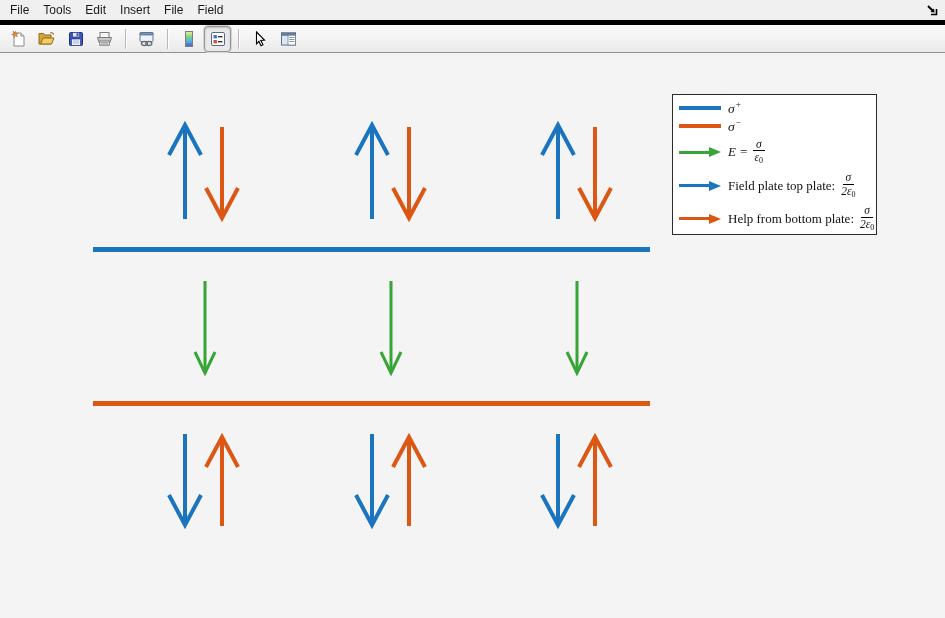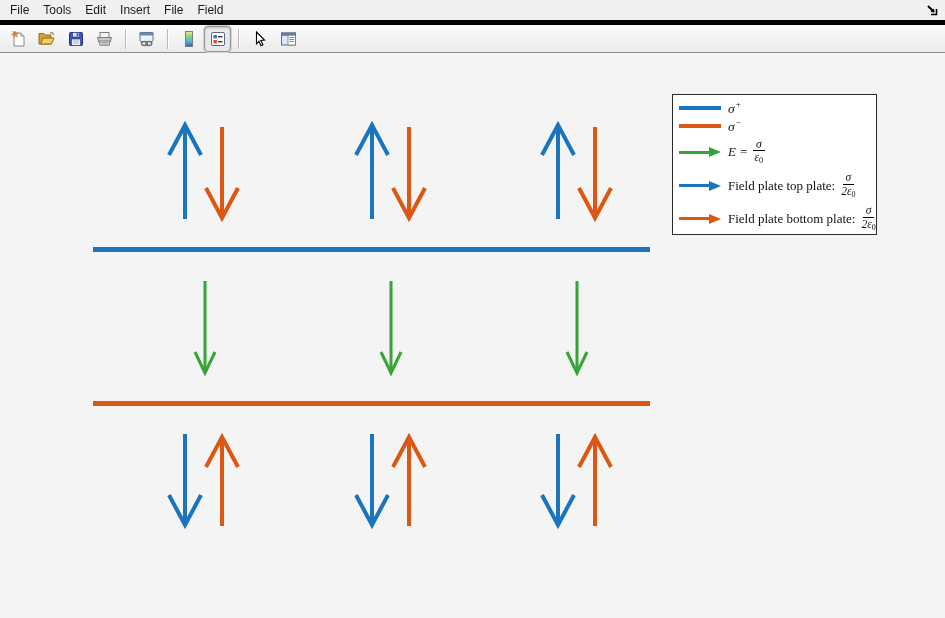--- a/index.html
+++ b/index.html
@@ -253,21 +253,21 @@
               <span class="den"><span>2ε</span><sub>0</sub></span>
             </span>
         </span>
       </div>
       <div class="lrow r5">
         <span class="swatch arrow c-orange">
             <span class="sline"></span>
             <span class="shead"></span>
           </span>
         <span class="llabel">
-          <span class="prefix">Field plate bottom plate:</span>
+          <span class="prefix">Help from bottom plate:</span>
           <span class="frac">
               <span class="num">σ</span>
               <span class="den"><span>2ε</span><sub>0</sub></span>
             </span>
         </span>
       </div>
     </div>
   </div>
 
 </div>

